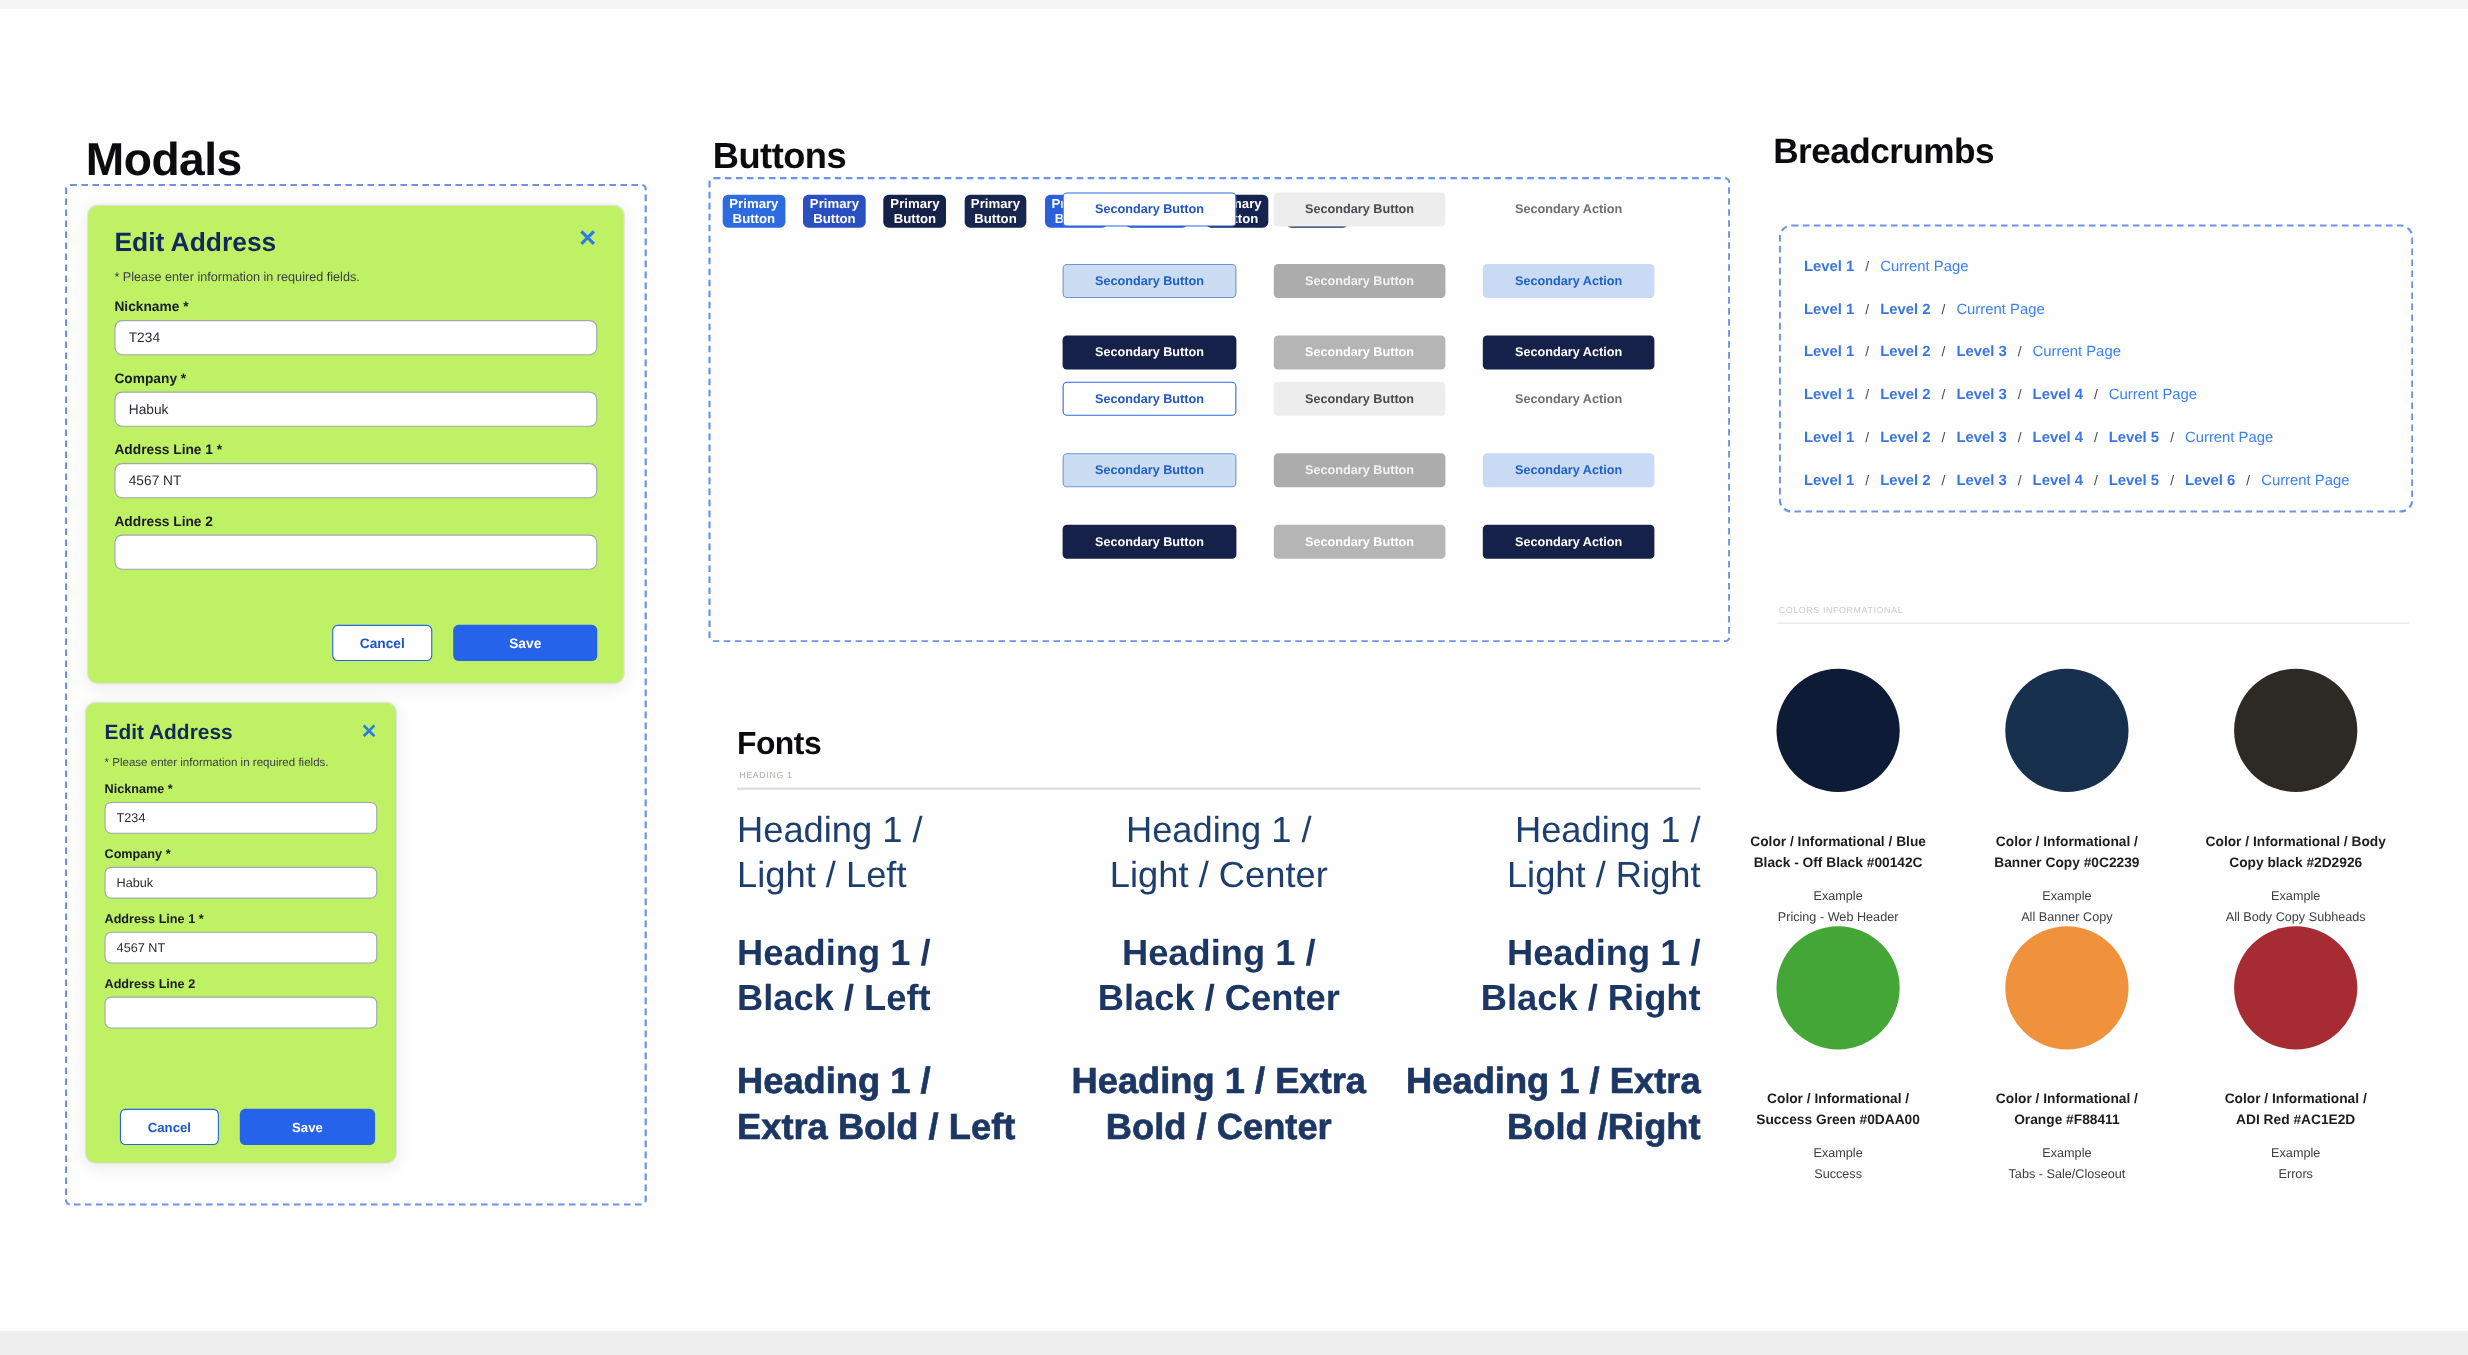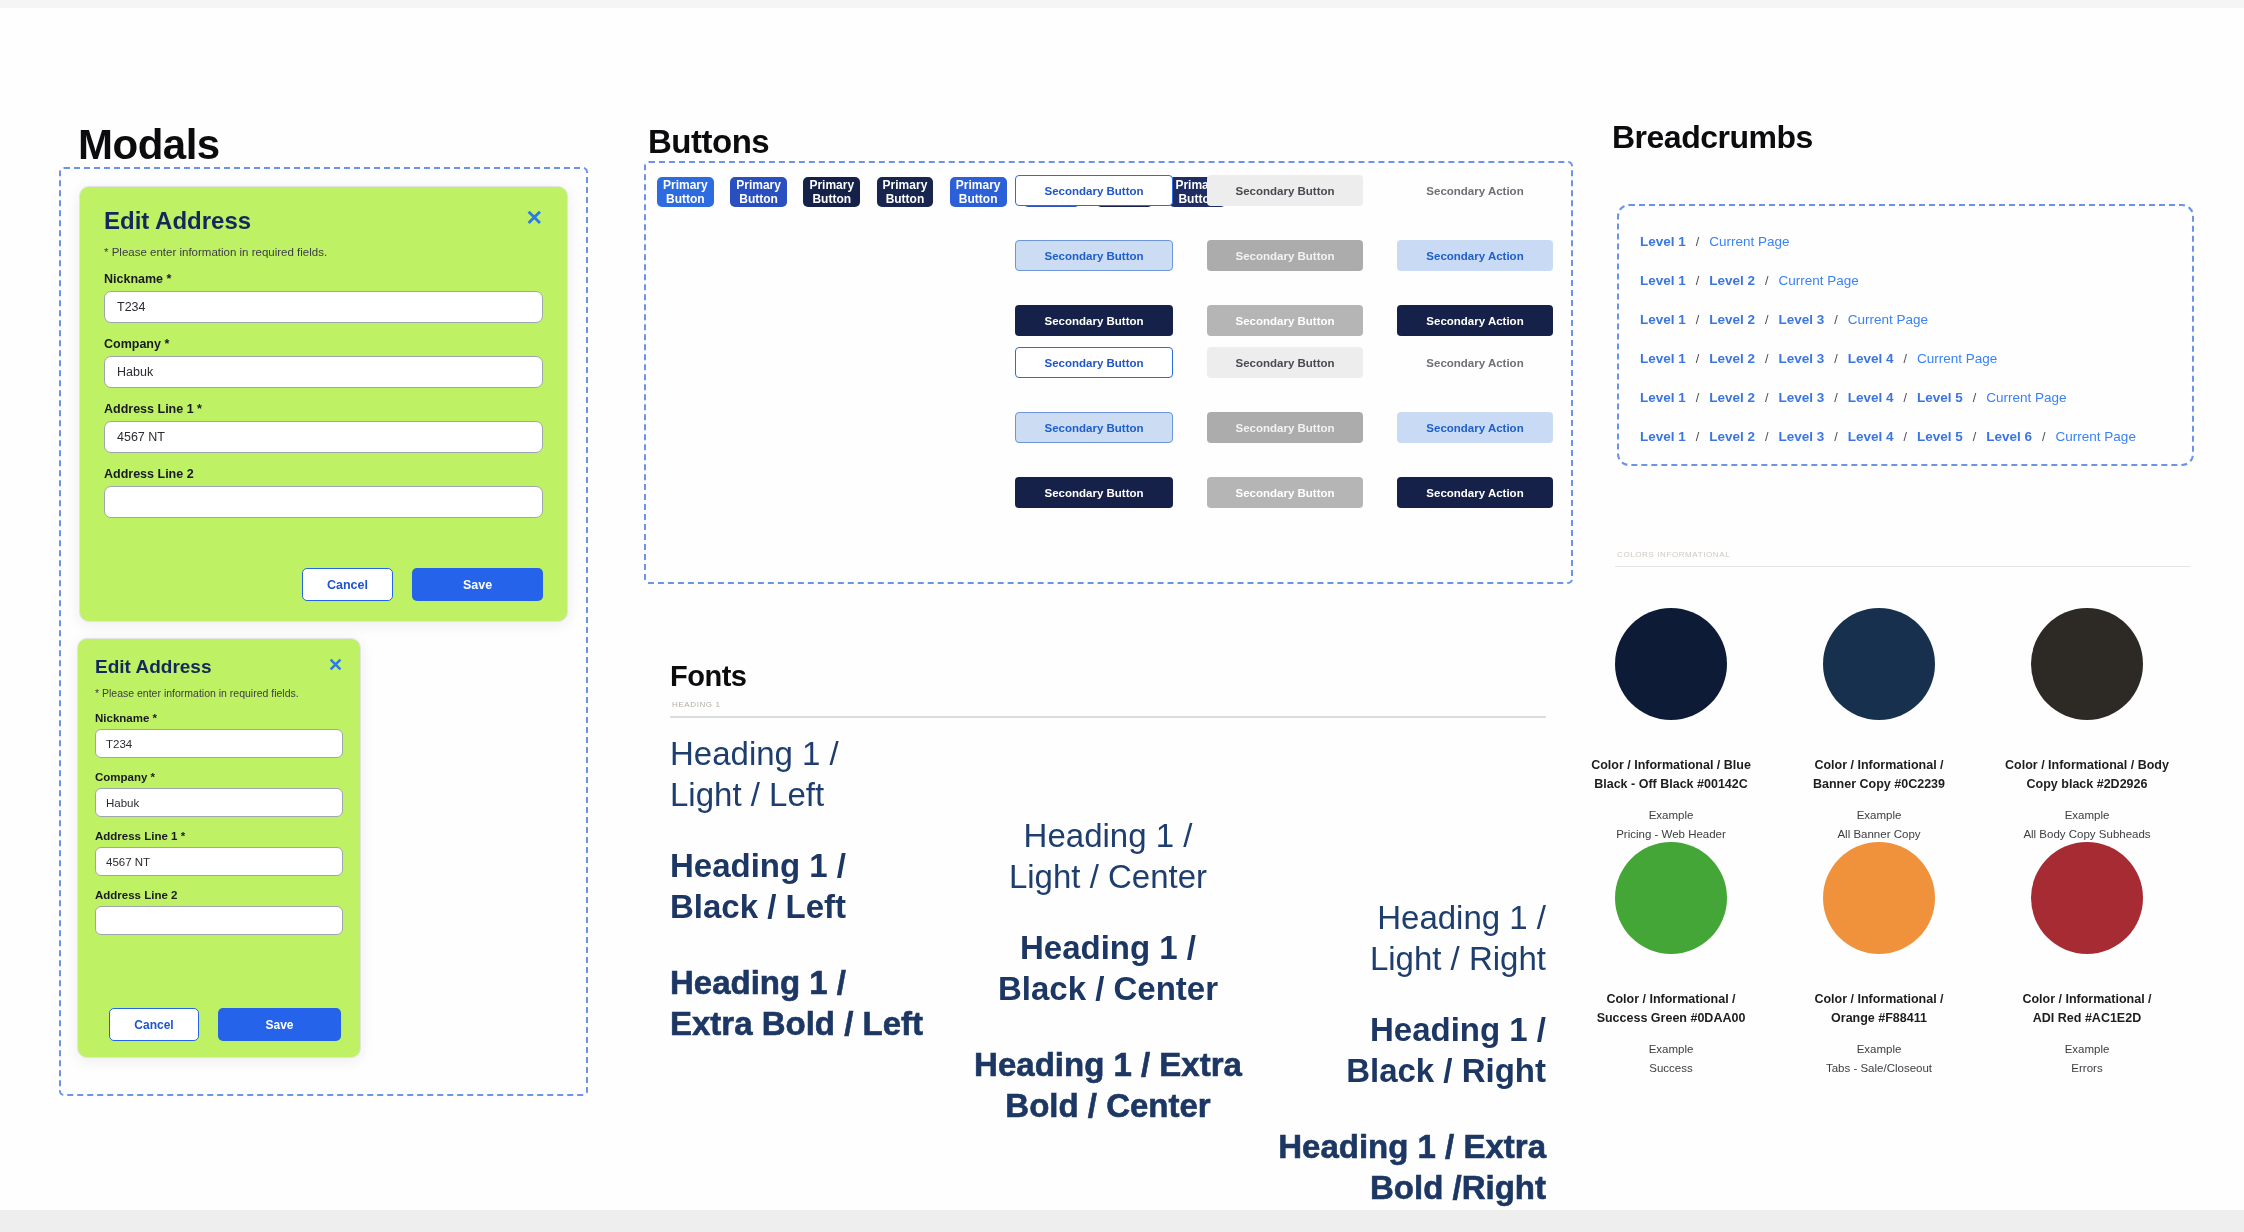--- a/index.html
+++ b/index.html
@@ -50,21 +50,21 @@
   .btn-save{background:#2563eb;border:none;color:#ffffff;}
   .modal-lg .btn-cancel{width:91px;height:33px;font-size:12.5px;}
   .modal-lg .btn-save{width:131px;height:33px;font-size:12.5px;}
   .modal-sm .btn-cancel{width:90px;height:33px;font-size:12px;}
   .modal-sm .btn-save{width:123px;height:33px;font-size:12px;}
 
   
   .pri-col{position:absolute;left:657px;top:177px;width:170px;display:flex;flex-direction:row;gap:16.5px;}
   .pri-btn{height:30px;border:none;border-radius:5px;font-size:12px;font-weight:700;
            font-family:inherit;cursor:pointer;}
-  .sec-grid{position:absolute;left:1015px;display:grid;grid-template-columns:158px 156px 156px;
+  .sec-grid{position:absolute;left:966px;display:grid;grid-template-columns:158px 156px 156px;
             column-gap:10px;row-gap:15px;gap:34px;}
   #sec-g1{top:175px;} #sec-g2{top:347px;}
   .sec-btn{height:31px;border:none;border-radius:4px;font-size:11.5px;font-weight:700;
            font-family:inherit;background:transparent;cursor:pointer;}
   .s-outline-blue{background:#ffffff;border:1.5px solid #2d6be0;color:#2056c6;}
   .s-flat-lightgray{background:#ededed;color:#4a4a52;font-weight:600;}
   .s-text-gray{color:#6f6f77;font-weight:600;}
   .s-tint-outline{background:#cbdcf3;border:1.5px solid #6c96d9;color:#1f5fc9;}
   .s-flat-midgray{background:#acacac;color:#f2f2f2;}
   .s-tint-blue{background:#c9dbf4;color:#1f5fc9;}
@@ -78,21 +78,21 @@
   .bc-sep{color:#4a4a52;font-size:12.5px;}
   .bc-current{color:#3b82f6;font-weight:400;text-align:center;}
 
   
   .eyebrow{position:absolute;font-size:8px;letter-spacing:0.6px;}
   #fonts-eyebrow{left:672px;top:700px;color:#b5ada6;}
   #colors-eyebrow{left:1617px;top:550px;color:#cfc9c3;}
   .hr{position:absolute;height:1px;background:#dcdcdc;}
   #fonts-hr{left:670px;top:716px;width:876px;height:2px;}
   #colors-hr{left:1615px;top:566px;width:575px;background:#e6e4e1;}
-  .font-grid{position:absolute;left:670px;width:876px;display:grid;grid-template-columns:1fr;}
+  .font-grid{position:absolute;left:670px;width:876px;display:grid;grid-template-columns:1fr 1fr 1fr;}
   #font-row-light{top:733px;} #font-row-black{top:845px;} #font-row-xbold{top:962px;}
   .font-cell{font-size:33px;line-height:41px;color:#1c3763;}
   .fc-left{text-align:left;} .fc-center{text-align:center;} .fc-right{text-align:right;}
   .fw-light{font-weight:400;color:#1e3e6e;}
   .fw-black{font-weight:800;}
   .fw-xbold{font-weight:800;-webkit-text-stroke:0.6px currentColor;}
 
   
   .swatch-row{position:absolute;left:1567px;width:624px;display:grid;grid-template-columns:208px 208px 208px;}
   #swatch-row-1{top:608px;} #swatch-row-2{top:842px;}

